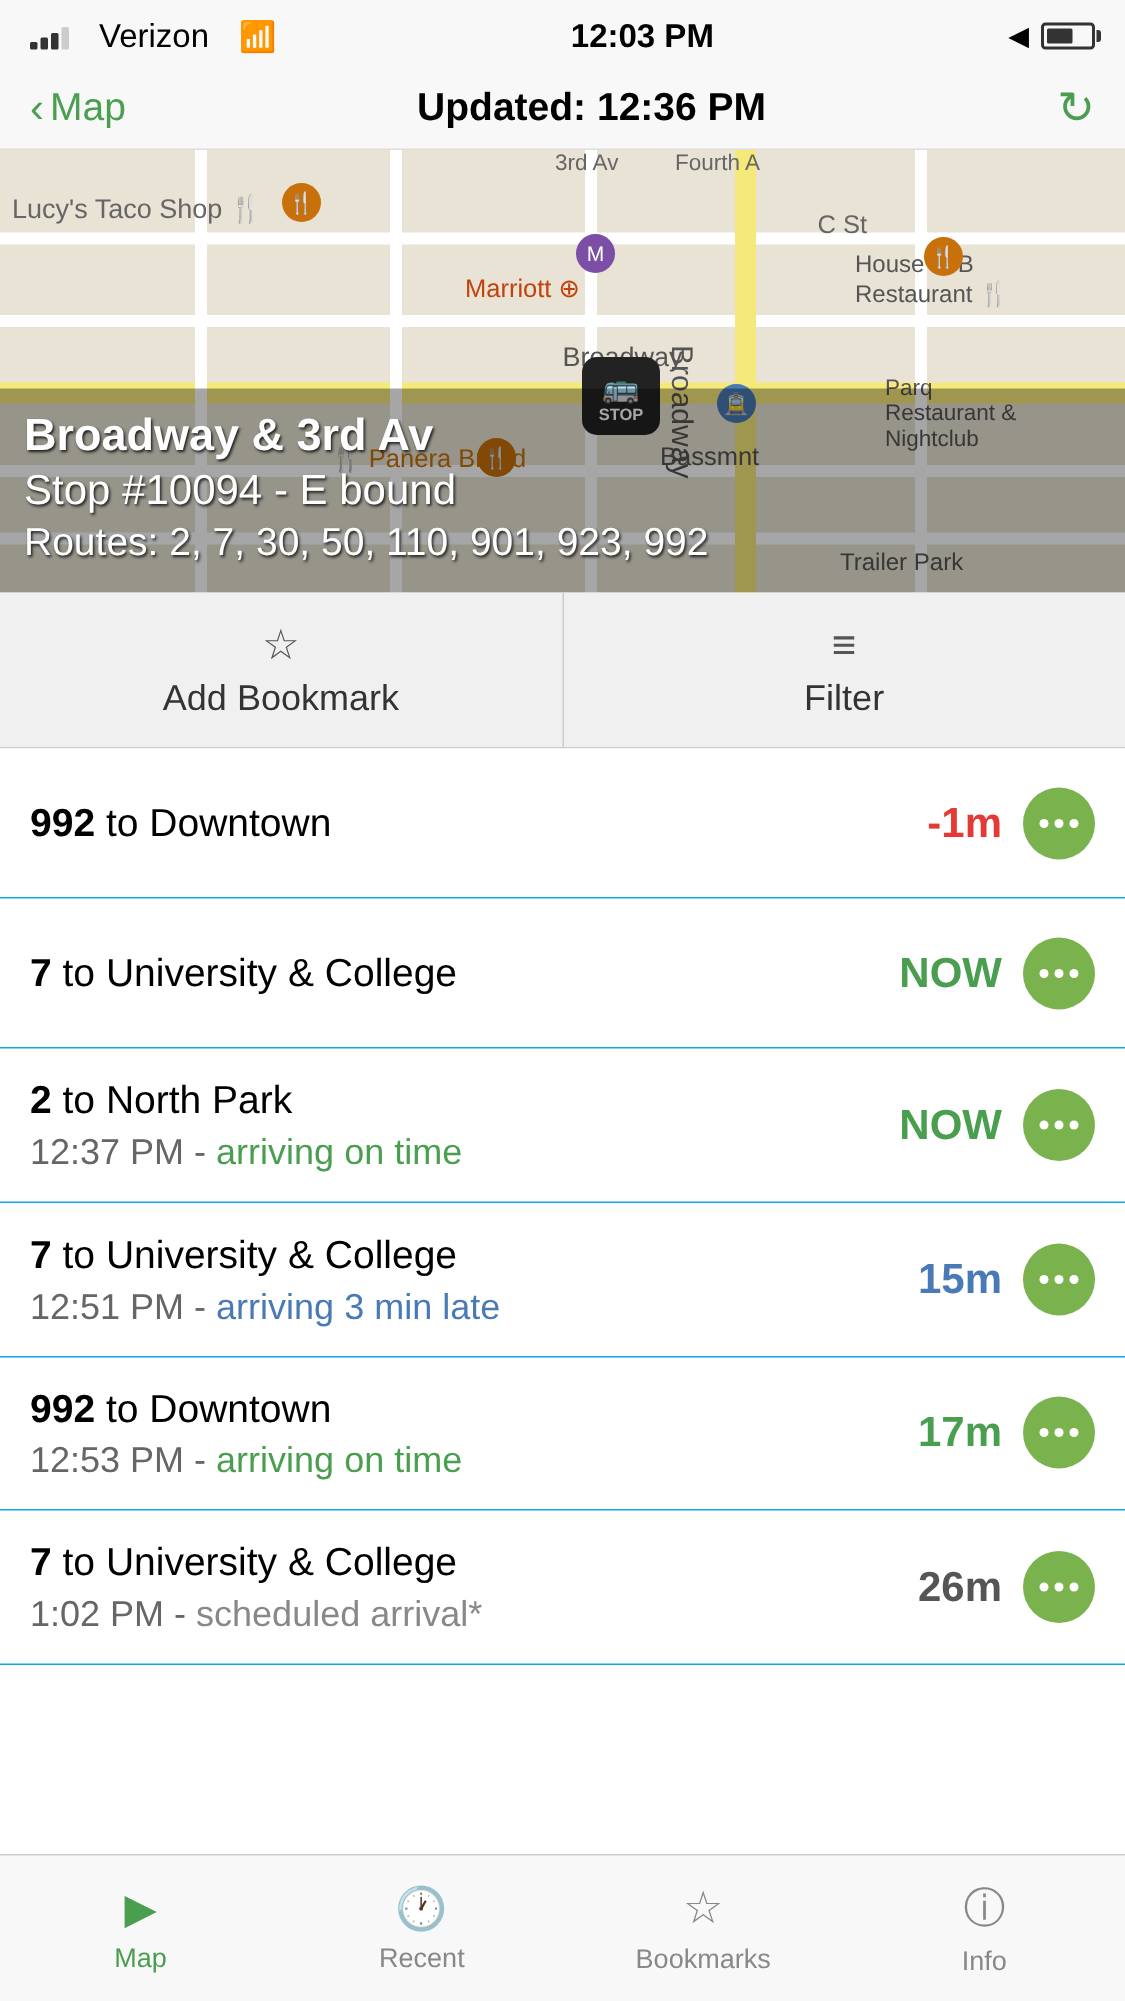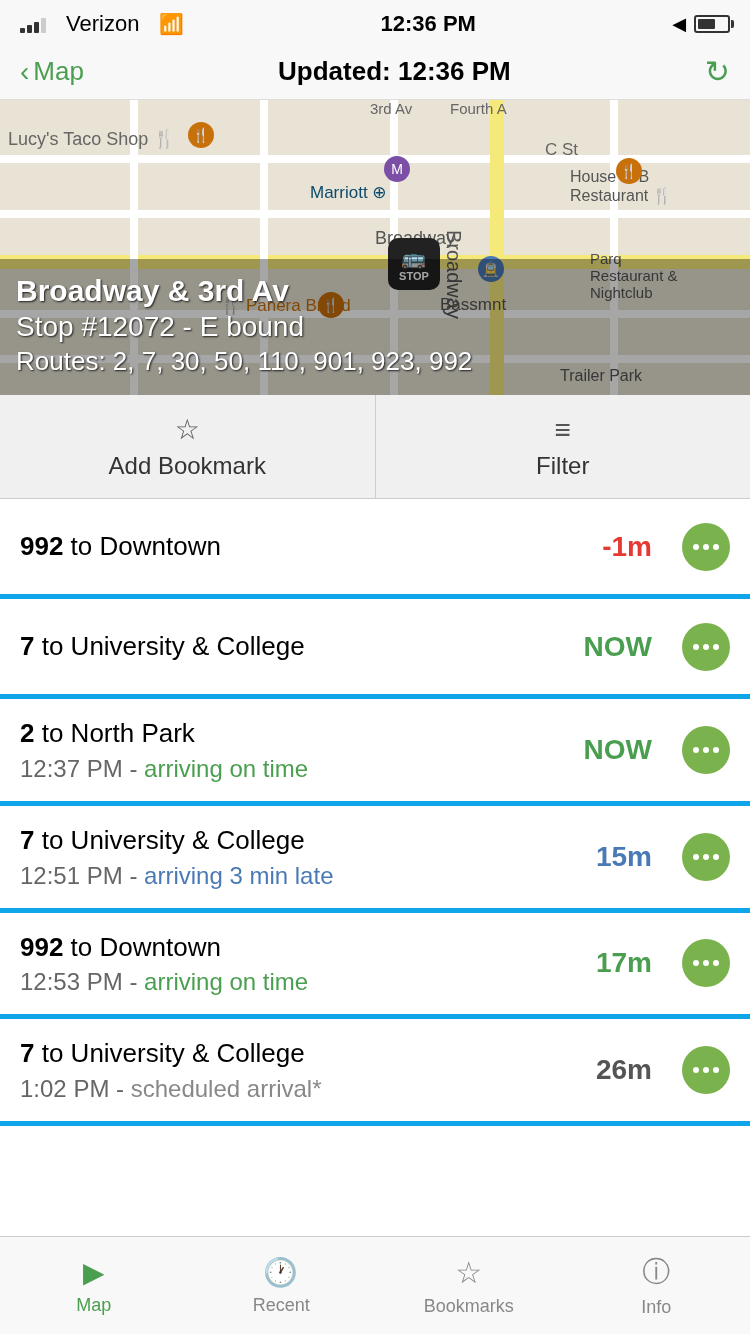--- a/index.html
+++ b/index.html
@@ -212,21 +212,21 @@
     }
     .action-btn-icon { font-size: 28px; color: #555; }
     .action-btn-label { font-size: 24px; color: #333; }
 
     
     .bus-list { background: #fff; }
     .bus-item {
       display: flex;
       align-items: center;
       padding: 18px 20px;
-      border-bottom: 5px solid #0ea5e9;
+      border-bottom: 1px solid #0ea5e9;
       min-height: 100px;
     }
     .bus-info { flex: 1; }
     .bus-route-line {
       font-size: 26px;
       font-weight: 400;
       color: #000;
       line-height: 1.3;
     }
     .bus-route-line strong { font-weight: 700; }
@@ -236,21 +236,21 @@
       margin-top: 4px;
     }
     .status-early { color: #e53935; font-weight: 500; }
     .status-ontime { color: #4a9e4f; font-weight: 500; }
     .status-late { color: #4a7ab5; font-weight: 500; }
     .status-scheduled { color: #888; }
 
     .bus-right {
       display: flex;
       align-items: center;
-      gap: 30px;
+      gap: 14px;
     }
     .bus-time-badge {
       font-size: 28px;
       font-weight: 600;
       min-width: 70px;
       text-align: right;
     }
     .badge-red { color: #e53935; }
     .badge-green { color: #4a9e4f; }
     .badge-blue { color: #4a7ab5; }
@@ -327,21 +327,21 @@
   <div class="status-left">
     <div class="signal-bars">
       <div class="signal-bar" style="height:5px"></div>
       <div class="signal-bar" style="height:8px"></div>
       <div class="signal-bar" style="height:11px"></div>
       <div class="signal-bar" style="height:15px; background:#ccc"></div>
     </div>
     <span>Verizon</span>
     <span class="wifi-icon">📶</span>
   </div>
-  <div class="status-center">12:36 PM</div>
+  <div class="status-center">12:03 PM</div>
   <div class="status-right">
     <span class="location-arrow">◀</span>
     <div class="battery">
       <div class="battery-fill"></div>
     </div>
   </div>
 </div>
 
 <div class="nav-bar">
   <div class="nav-back">
@@ -366,21 +366,21 @@
 
     <div class="road-v" style="left:130px;"></div>
     <div class="road-v" style="left:260px;"></div>
     <div class="road-v" style="left:390px;"></div>
     <div class="road-v yellow thick" style="left:490px;"></div>
     <div class="road-v" style="left:610px;"></div>
 
     <div class="broadway-label">Broadway</div>
 
     <div style="position:absolute;top:28px;left:8px;font-size:18px;color:#666;white-space:nowrap;">Lucy's Taco Shop 🍴</div>
-    <div style="position:absolute;top:82px;left:310px;font-size:17px;color:#0c4a6e;white-space:nowrap;">Marriott ⊕</div>
+    <div style="position:absolute;top:82px;left:310px;font-size:17px;color:#c2410c;white-space:nowrap;">Marriott ⊕</div>
     <div style="position:absolute;top:128px;left:375px;font-size:18px;color:#555;">Broadway</div>
     <div style="position:absolute;top:195px;left:220px;font-size:17px;color:#c8700a;white-space:nowrap;">🍴 Panera Bread</div>
     <div style="position:absolute;top:195px;left:440px;font-size:17px;color:#555;">Bassmnt</div>
     <div style="position:absolute;top:68px;left:570px;font-size:16px;color:#555;white-space:nowrap;">House of B<br>Restaurant 🍴</div>
     <div style="position:absolute;top:150px;left:590px;font-size:15px;color:#555;">Parq<br>Restaurant &amp;<br>Nightclub</div>
     <div style="position:absolute;top:245px;left:560px;font-size:16px;color:#555;margin-top:22px;">Trailer Park</div>
 
     <div style="position:absolute;top:40px;left:545px;font-size:17px;color:#666;">C St</div>
 
     <div class="poi-marker" style="top:22px;left:188px;">🍴</div>
@@ -393,21 +393,21 @@
       <div class="stop-icon-bus">🚌</div>
       <div>STOP</div>
     </div>
 
     <div style="position:absolute;top:0;left:370px;font-size:15px;color:#666;transform:rotate(0deg);">3rd Av</div>
     <div style="position:absolute;top:0;left:450px;font-size:15px;color:#666;">Fourth A</div>
   </div>
 
   <div class="map-overlay-text">
     <div class="stop-name">Broadway &amp; 3rd Av</div>
-    <div class="stop-number">Stop #12072 - E bound</div>
+    <div class="stop-number">Stop #10094 - E bound</div>
     <div class="stop-routes">Routes: 2, 7, 30, 50, 110, 901, 923, 992</div>
   </div>
 </div>
 
 <div class="action-buttons">
   <button class="action-btn">
     <span class="action-btn-icon">☆</span>
     <span class="action-btn-label">Add Bookmark</span>
   </button>
   <button class="action-btn">

